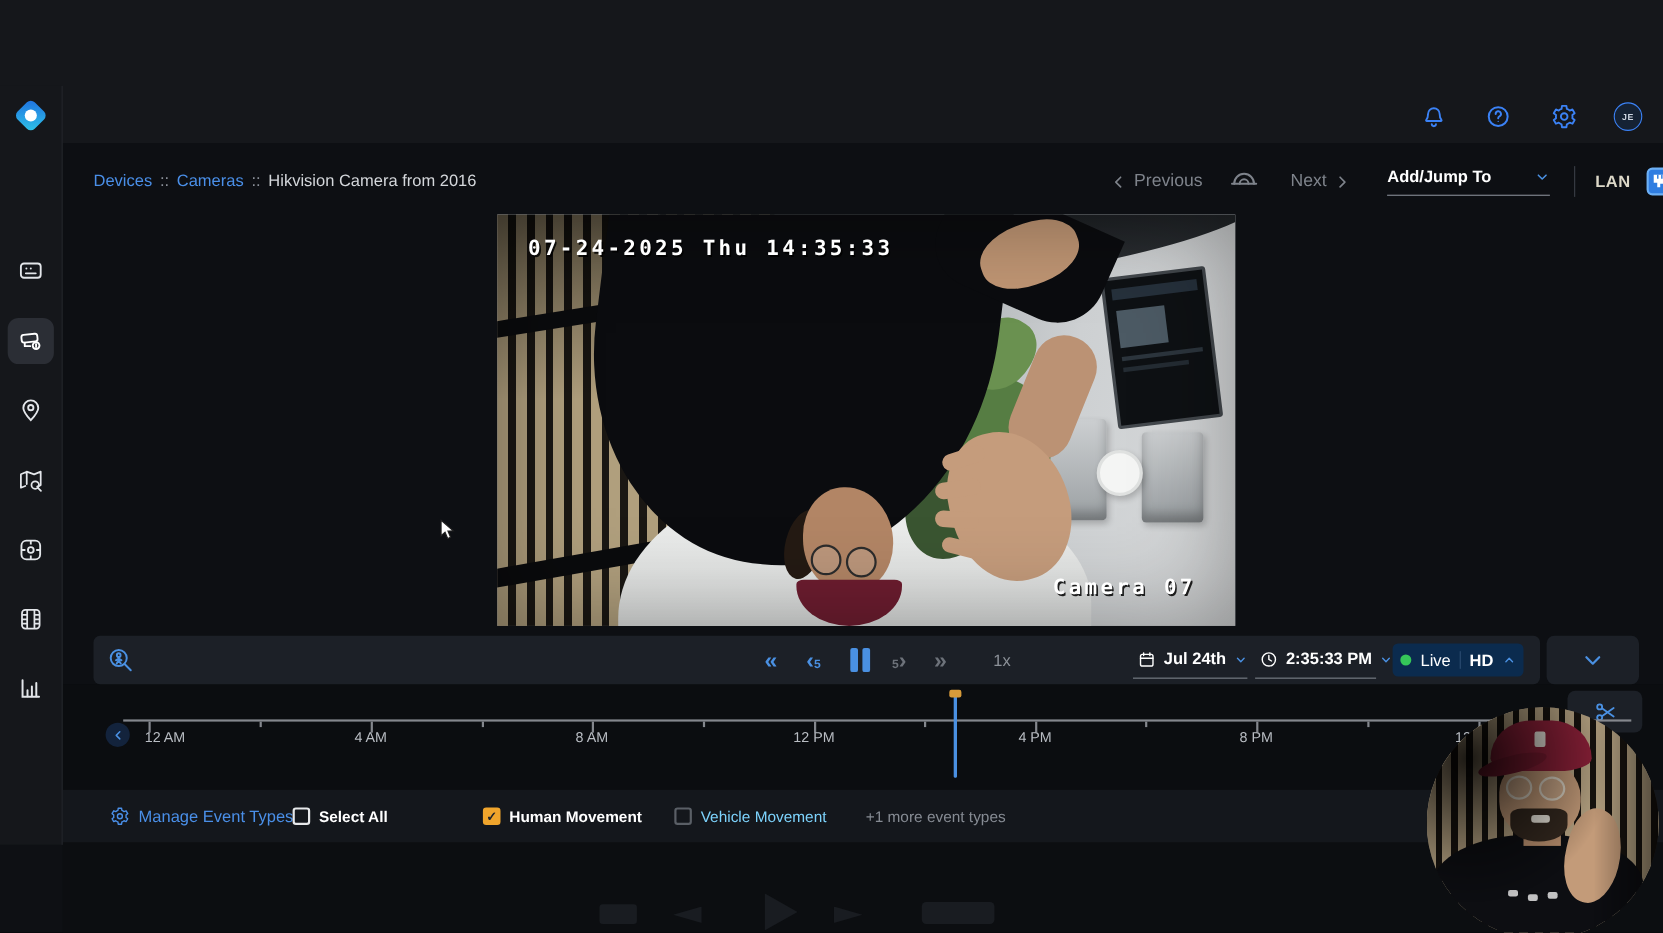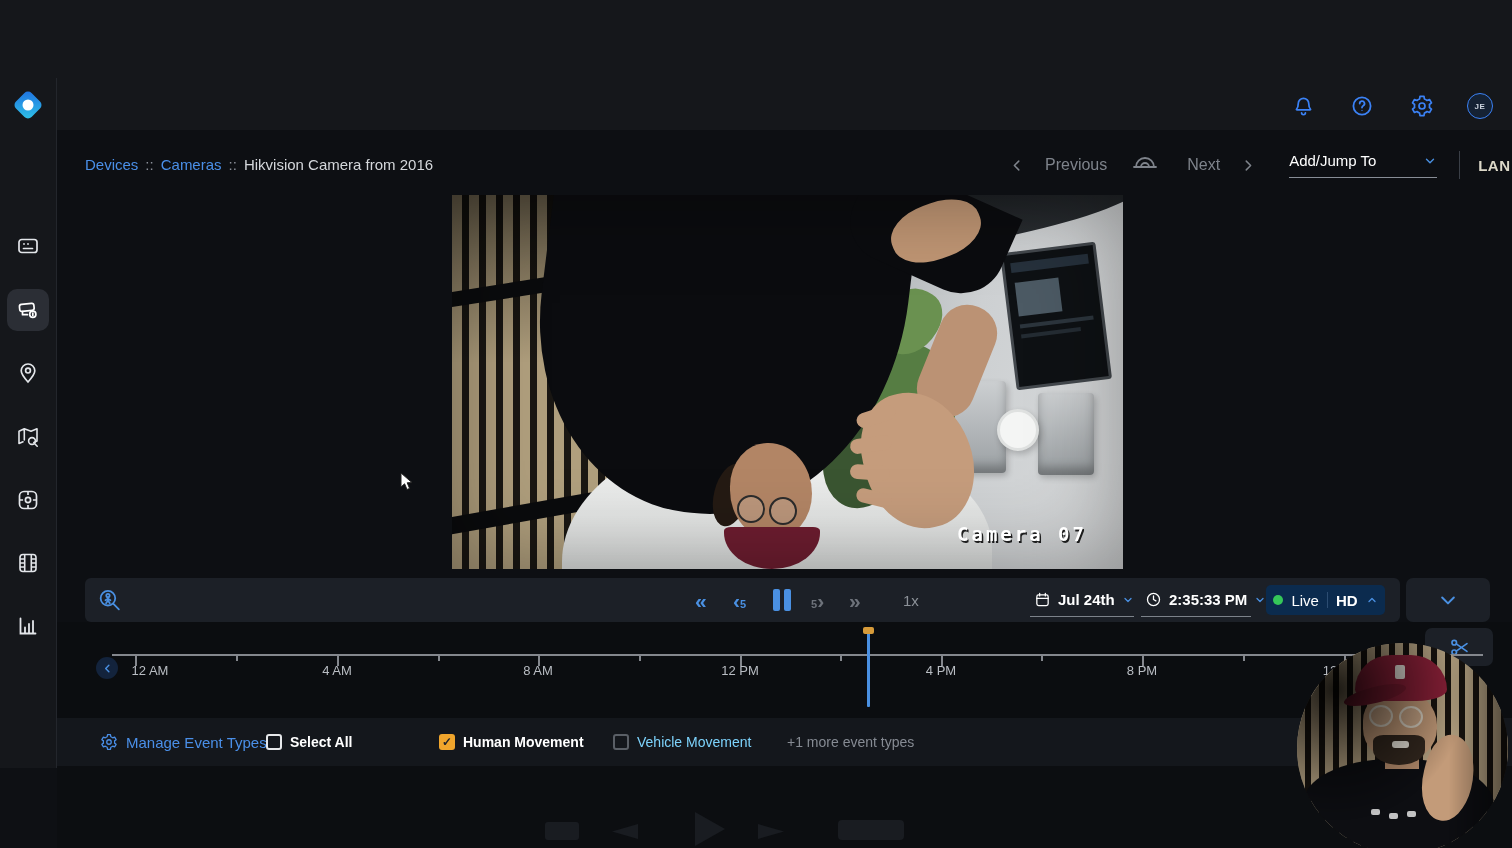--- a/index.html
+++ b/index.html
@@ -42,24 +42,24 @@
   #timeline-bg { position:absolute; left:57px; top:622px; width:1455px; height:96px; background:#0b0d10; }
   #eventbar-bg { position:absolute; left:57px; top:718px; width:1455px; height:48px; background:#14171c; }
   #bottom-bg { position:absolute; left:57px; top:766px; width:1455px; height:82px; background:#0c0e11; }
 
   
   #breadcrumb { position:absolute; left:85px; top:156px; font-size:15px; display:flex; gap:7px; }
   #breadcrumb .bc-link { color:#4a8fe8; cursor:pointer; }
   #breadcrumb .bc-sep { color:#8b9099; }
   #breadcrumb .bc-current { color:#d4d7db; }
   #toolbar { position:absolute; left:1010px; top:148px; height:34px; display:flex; align-items:center; }
-  .nav-ghost { color:#7e838b; font-size:16px; display:flex; align-items:center; gap:20px; cursor:pointer; }
+  .nav-ghost { color:#7e838b; font-size:16px; display:flex; align-items:center; gap:6px; cursor:pointer; }
   #addjump { position:relative; width:148px; border-bottom:1px solid #878d96; padding-bottom:8px;
              display:flex; align-items:center; justify-content:space-between; cursor:pointer; }
-  #addjump .aj-label { color:#ffffff; font-weight:normal; font-size:15px; }
+  #addjump .aj-label { color:#ffffff; font-weight:bold; font-size:15px; }
   .vdiv { width:1px; height:28px; background:#3a3f47; }
   #lan-label { color:#dcd8c8; font-weight:bold; font-size:15px; letter-spacing:.5px; }
 
   
   #video { position:absolute; left:452px; top:195px; width:671px; height:374px; overflow:hidden; background:#90959a; cursor:pointer; }
   .v { position:absolute; }
   #v-wall { left:200px; top:0; width:471px; height:374px;
     background:linear-gradient(100deg,#6f7478 0%,#a9aeb1 35%,#cdd0d2 65%,#dadcdd 100%); }
   #v-ceiling { left:150px; top:-46px; width:560px; height:108px; transform:rotate(-5deg);
     background:linear-gradient(180deg,#101215,#2c3034); border-radius:0 0 60% 40%; }
@@ -390,20 +390,21 @@
     <div class="v" id="v-cap"></div>
     <div class="v" id="v-forearm"></div>
     <div class="v" id="v-hand"></div>
     <div class="v v-finger" id="v-f1"></div>
     <div class="v v-finger" id="v-f2"></div>
     <div class="v v-finger" id="v-f3"></div>
     <div class="v v-finger" id="v-f4"></div>
     <div class="v" id="v-hand2"></div>
     <div class="v" id="v-vignette"></div>
 
+    <div class="v cctv-text" id="v-timestamp">07-24-2025 Thu 14:35:33</div>
     <div class="v cctv-text" id="v-camlabel">Camera 07</div>
   </div>
 
   <div class="abs" id="cursor">
     <svg width="16" height="20" viewBox="0 0 16 20">
       <path d="M1 1 L1 15 L4.6 11.8 L7 17.5 L9.6 16.4 L7.2 10.8 L12 10.6 Z" fill="#ffffff" stroke="#222" stroke-width="1"></path>
     </svg>
   </div>
 
   <div id="playbar">

